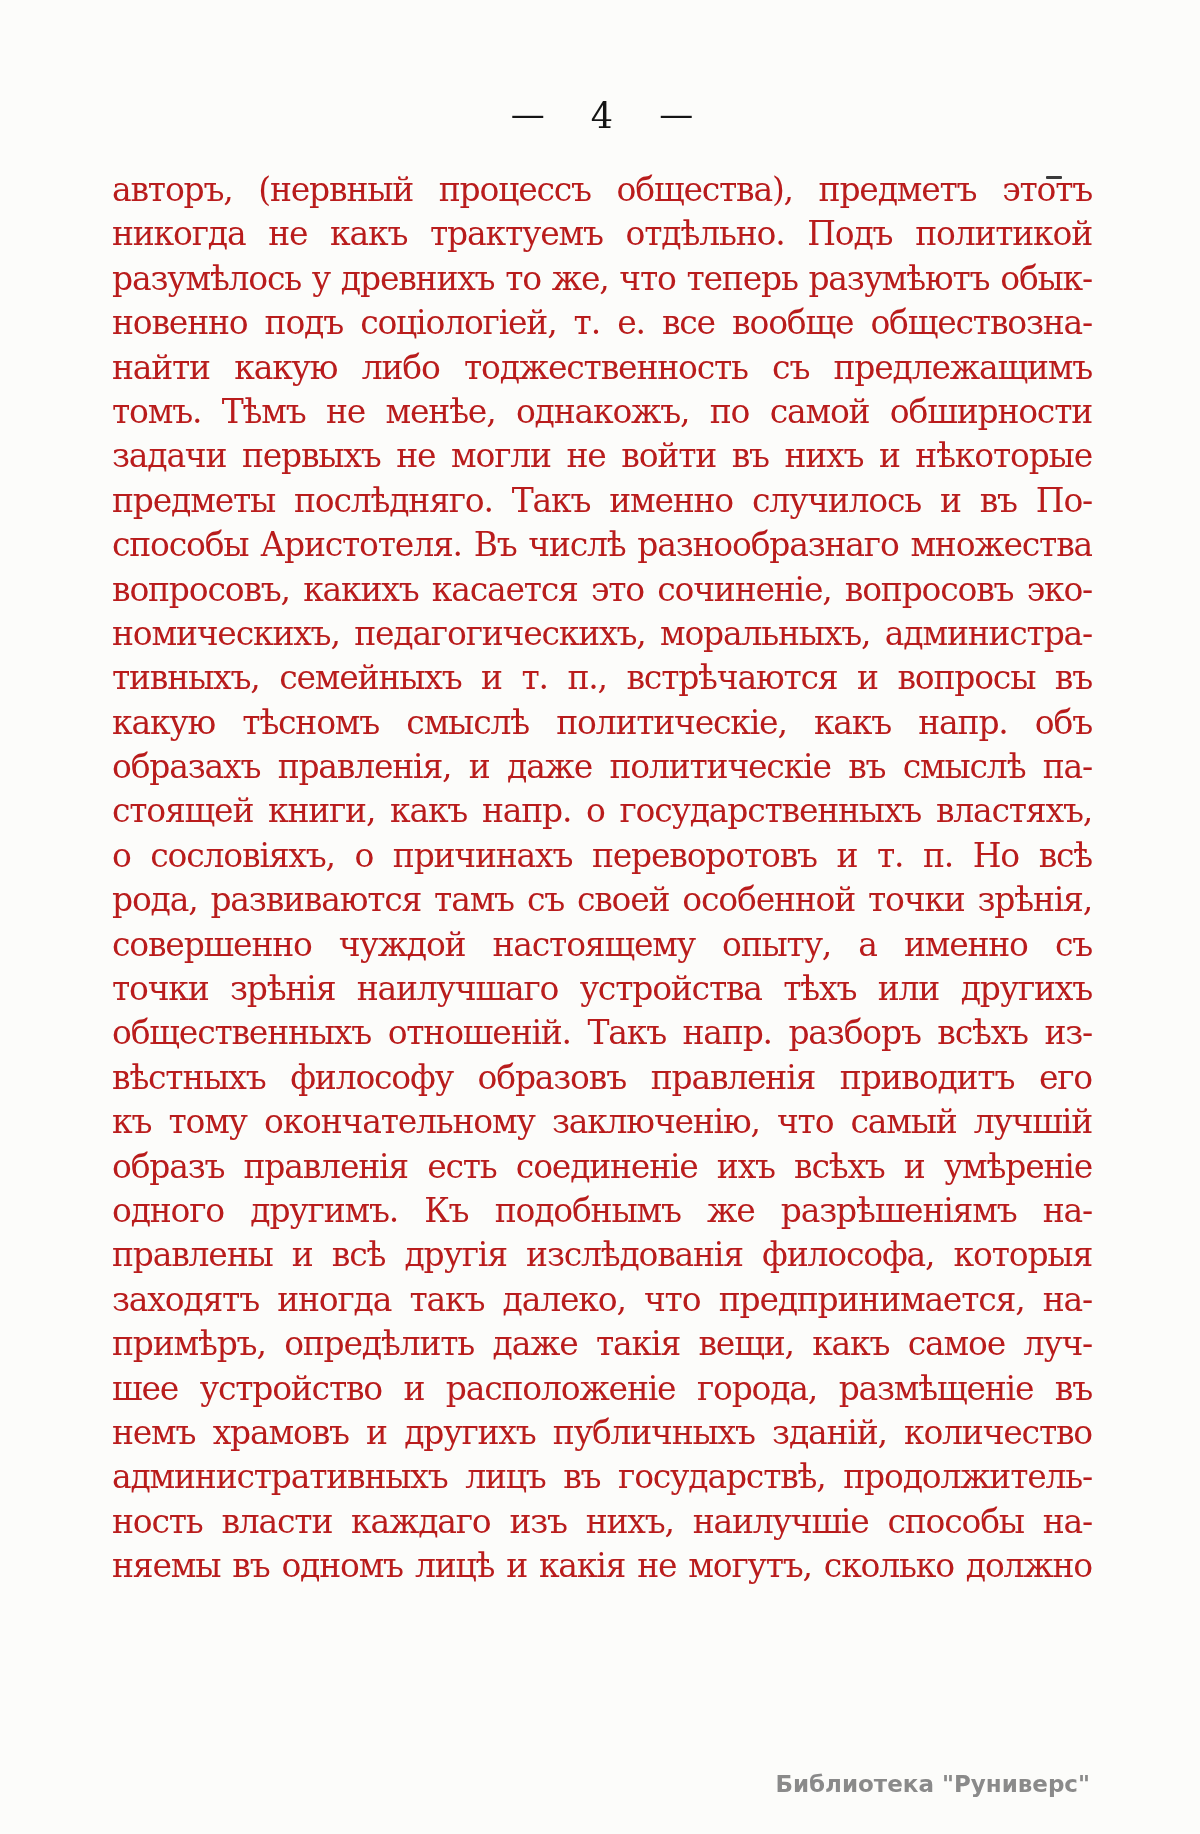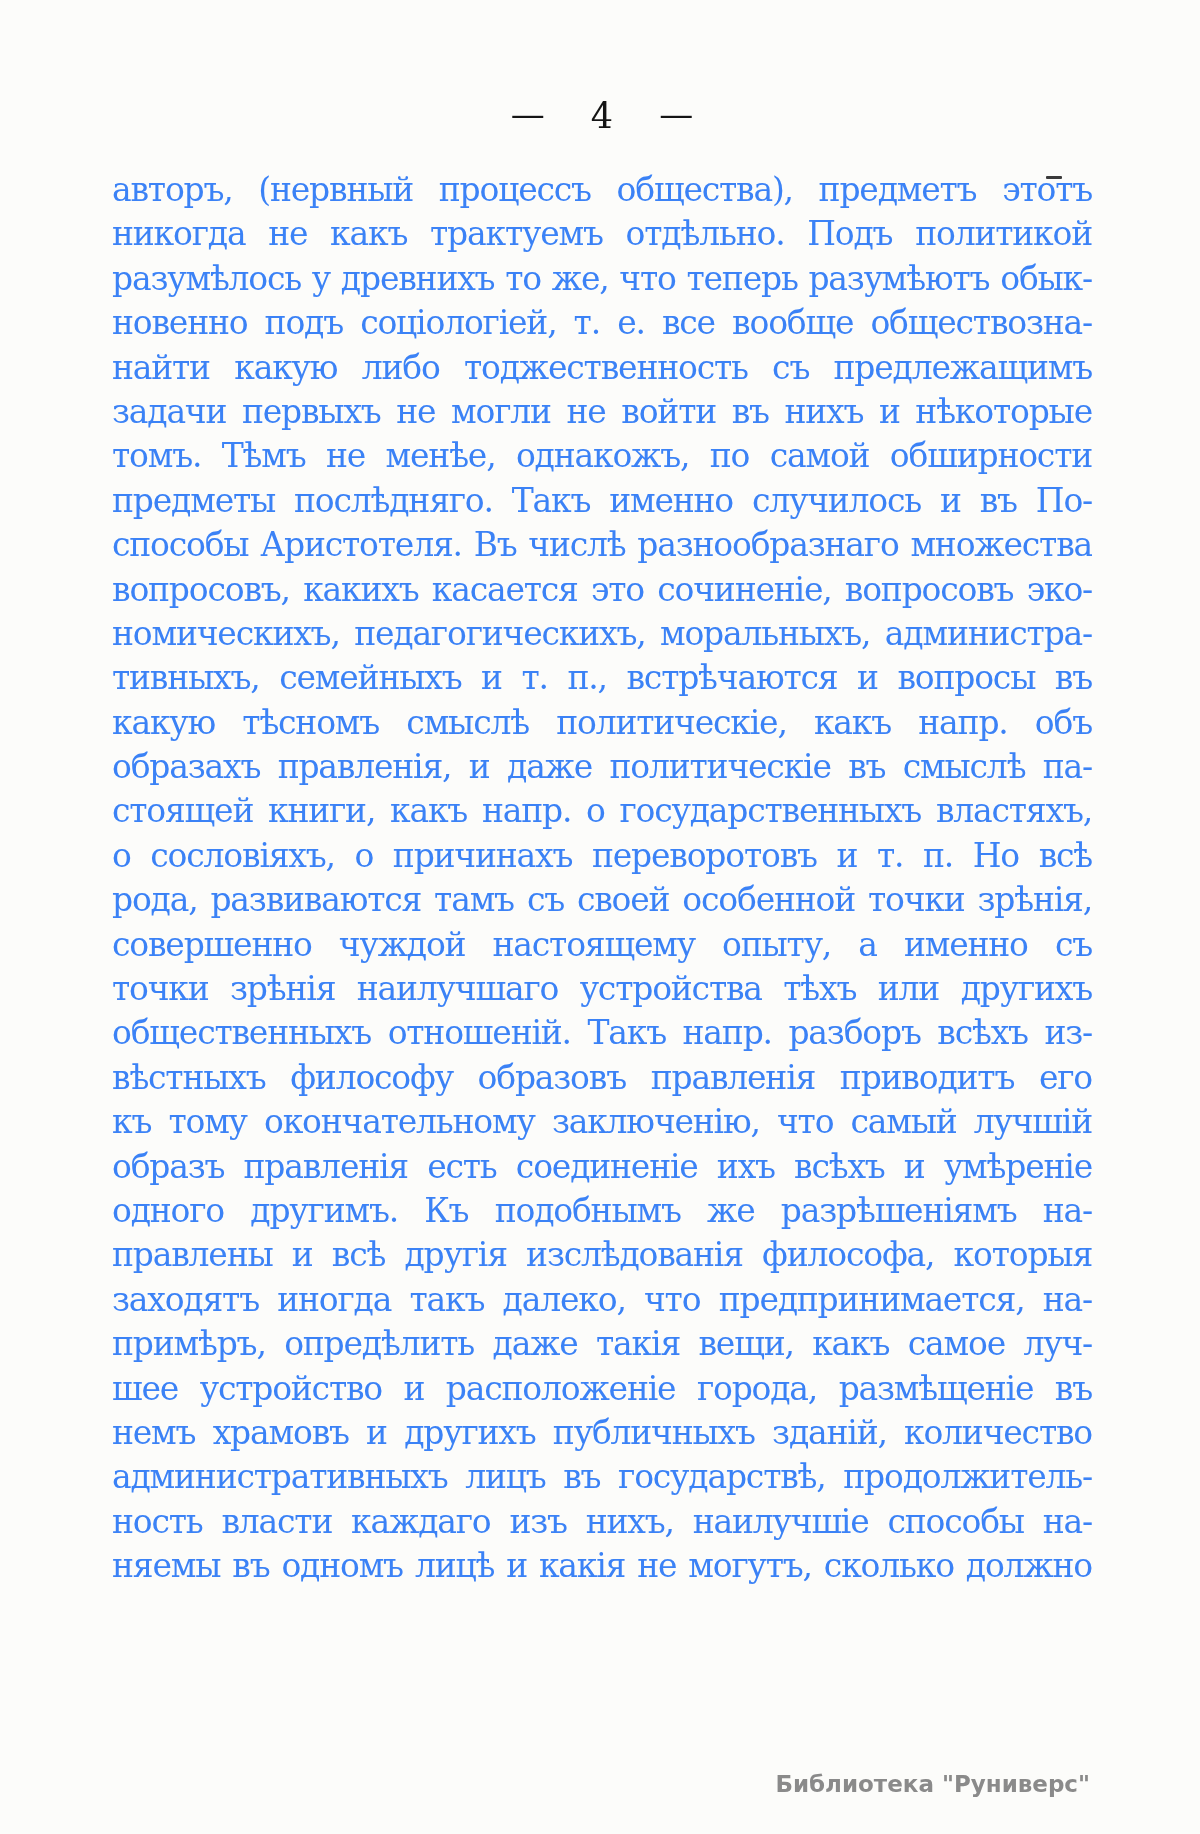--- a/index.html
+++ b/index.html
@@ -49,28 +49,28 @@
 <div class="page">
 
   <div class="page-header">
     <span class="dash">—</span>
     <span class="num">4</span>
     <span class="dash">—</span>
   </div>
 
   <div class="scan-artifact"></div>
 
-  <div class="text-block" style="color: #3b82f6;">
+  <div class="text-block" style="color: #b91c1c;">
       <div class="text-line">авторъ, (нервный процессъ общества), предметъ этотъ</div>
       <div class="text-line">никогда не какъ трактуемъ отдѣльно. Подъ политикой</div>
       <div class="text-line">разумѣлось у древнихъ то же, что теперь разумѣютъ обык-</div>
       <div class="text-line">новенно подъ соціологіей, т. е. все вообще обществозна-</div>
       <div class="text-line">найти какую либо тоджественность съ предлежащимъ опы-</div>
+      <div class="text-line">томъ. Тѣмъ не менѣе, однакожъ, по самой обширности</div>
       <div class="text-line">задачи первыхъ не могли не войти въ нихъ и нѣкоторые</div>
-      <div class="text-line">томъ. Тѣмъ не менѣе, однакожъ, по самой обширности</div>
       <div class="text-line">предметы послѣдняго. Такъ именно случилось и въ По-</div>
       <div class="text-line">способы Аристотеля. Въ числѣ разнообразнаго множества</div>
       <div class="text-line">вопросовъ, какихъ касается это сочиненіе, вопросовъ эко-</div>
       <div class="text-line">номическихъ, педагогическихъ, моральныхъ, администра-</div>
       <div class="text-line">тивныхъ, семейныхъ и т. п., встрѣчаются и вопросы въ</div>
       <div class="text-line">какую тѣсномъ смыслѣ политическіе, какъ напр. объ</div>
       <div class="text-line">образахъ правленія, и даже политическіе въ смыслѣ па-</div>
       <div class="text-line">стоящей книги, какъ напр. о государственныхъ властяхъ,</div>
       <div class="text-line">о сословіяхъ, о причинахъ переворотовъ и т. п. Но всѣ</div>
       <div class="text-line">рода, развиваются тамъ съ своей особенной точки зрѣнія,</div>

